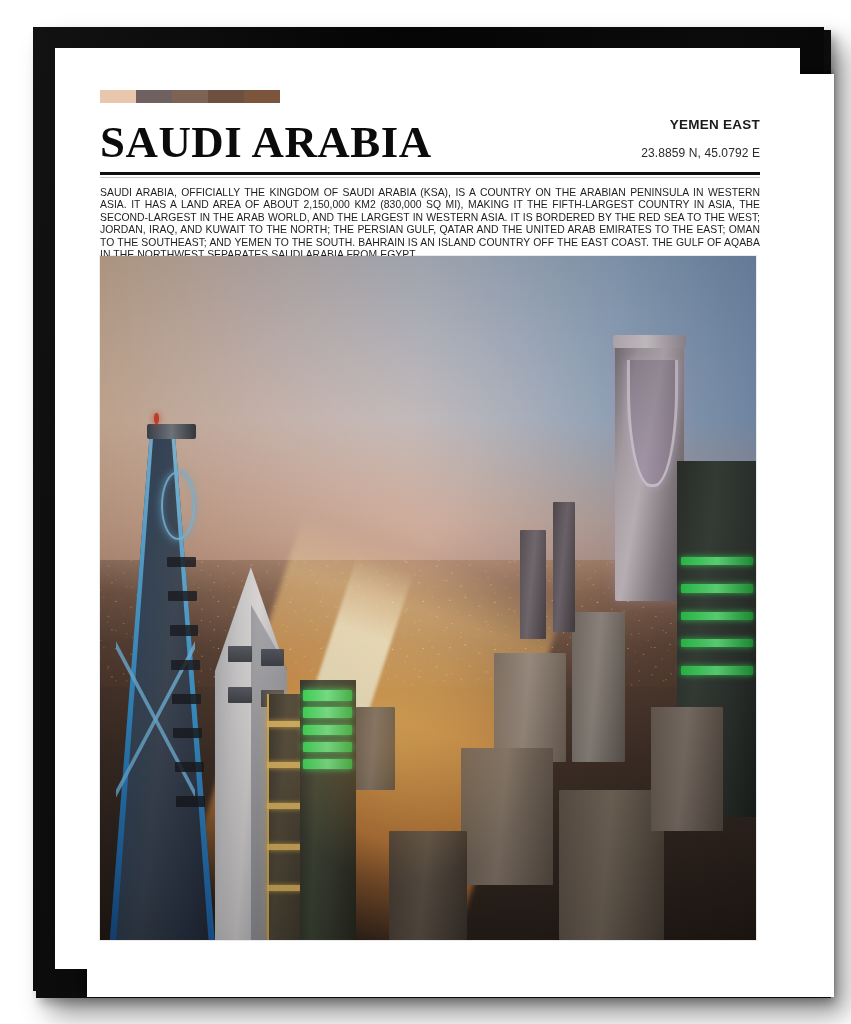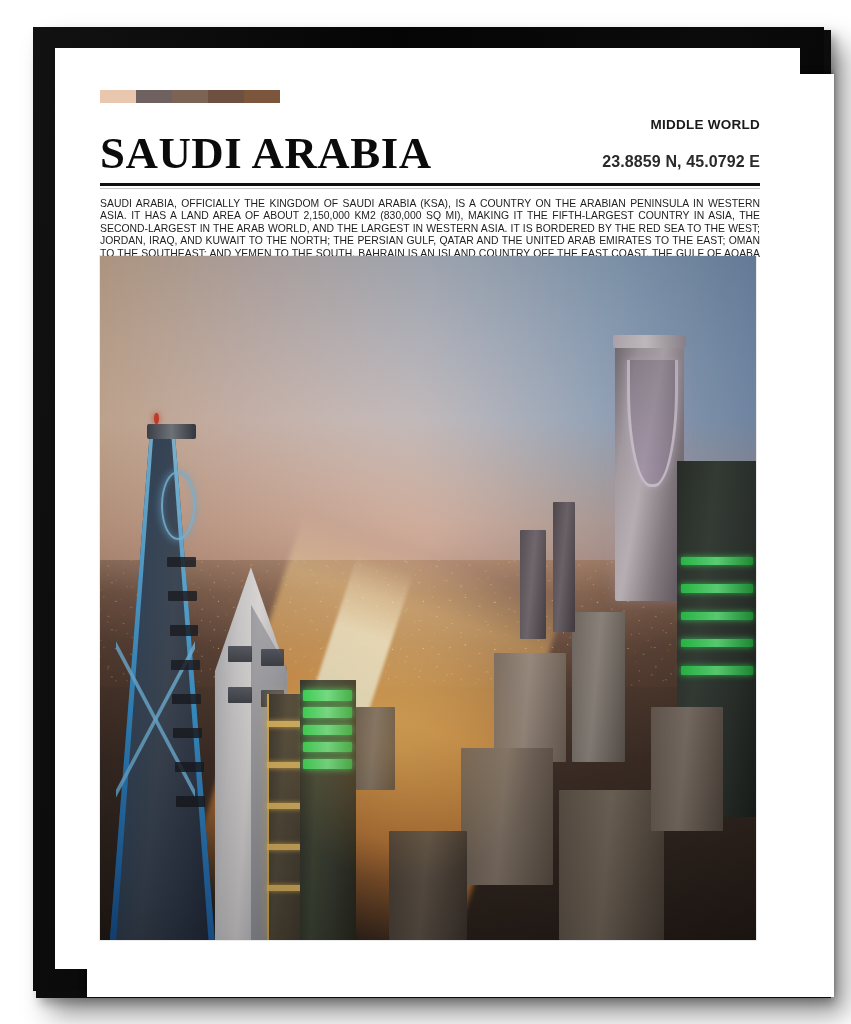--- a/index.html
+++ b/index.html
@@ -60,22 +60,22 @@
     transform:scaleX(1.02);
     transform-origin:left bottom;
     white-space:nowrap;
   }
   #meta{text-align:right;padding-bottom:5px;}
   #region{
     font-size:13.5px;font-weight:700;letter-spacing:.25px;color:#1a1a1a;
     line-height:1.15;white-space:nowrap;
   }
   #coords{
-    font-size:16px;font-weight:700;letter-spacing:.1px;color:#2a2a2a;
-    margin-top:20px;white-space:nowrap;
+    font-size:12px;font-weight:400;letter-spacing:.1px;color:#2a2a2a;
+    margin-top:13px;white-space:nowrap;
   }
 
   
   #rule-thick{height:3px;background:#101010;margin-top:7px;}
   #rule-hair{height:1px;background:#9a9a9a;margin-top:2px;opacity:.55;}
 
   
   #description{
     margin-top:9px;
     font-size:10.4px;
@@ -341,21 +341,21 @@
         <div class="sw" style="background:#e8c7ae"></div>
         <div class="sw" style="background:#6e6160"></div>
         <div class="sw" style="background:#7d6354"></div>
         <div class="sw" style="background:#6e5041"></div>
         <div class="sw" style="background:#7b553c"></div>
       </div>
 
       <div id="title-row">
         <h1 id="poster-title">SAUDI ARABIA</h1>
         <div id="meta">
-          <div id="region">MIDDLE WORLD</div>
+          <div id="region">YEMEN EAST</div>
           <div id="coords">23.8859 N, 45.0792 E</div>
         </div>
       </div>
 
       <div id="rule-thick"></div>
       <div id="rule-hair"></div>
 
       <p id="description">SAUDI ARABIA, OFFICIALLY THE KINGDOM OF SAUDI ARABIA (KSA), IS A COUNTRY ON THE ARABIAN PENINSULA IN WESTERN ASIA. IT HAS A LAND AREA OF ABOUT 2,150,000 KM2 (830,000 SQ MI), MAKING IT THE FIFTH-LARGEST COUNTRY IN ASIA, THE SECOND-LARGEST IN THE ARAB WORLD, AND THE LARGEST IN WESTERN ASIA. IT IS BORDERED BY THE RED SEA TO THE WEST; JORDAN, IRAQ, AND KUWAIT TO THE NORTH; THE PERSIAN GULF, QATAR AND THE UNITED ARAB EMIRATES TO THE EAST; OMAN TO THE SOUTHEAST; AND YEMEN TO THE SOUTH. BAHRAIN IS AN ISLAND COUNTRY OFF THE EAST COAST. THE GULF OF AQABA IN THE NORTHWEST SEPARATES SAUDI ARABIA FROM EGYPT.</p>
     </div>
 

